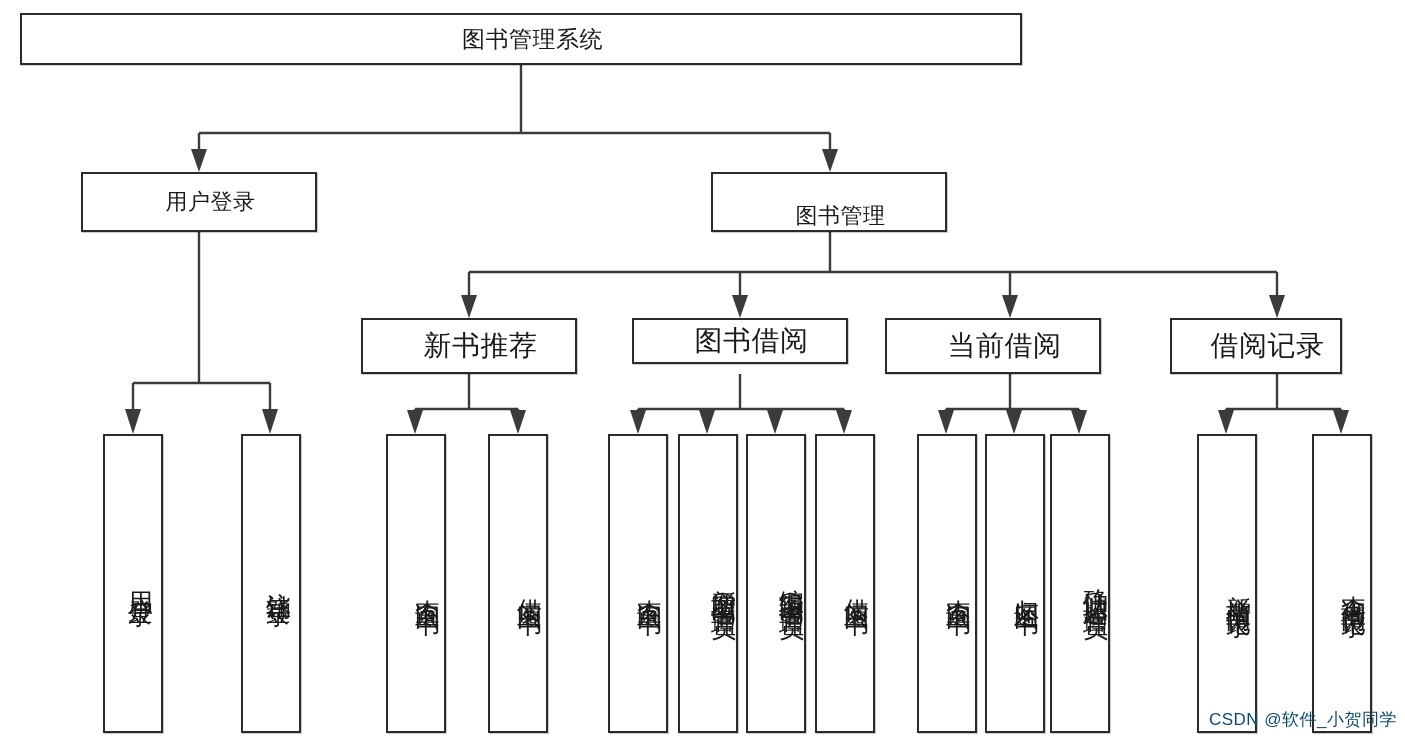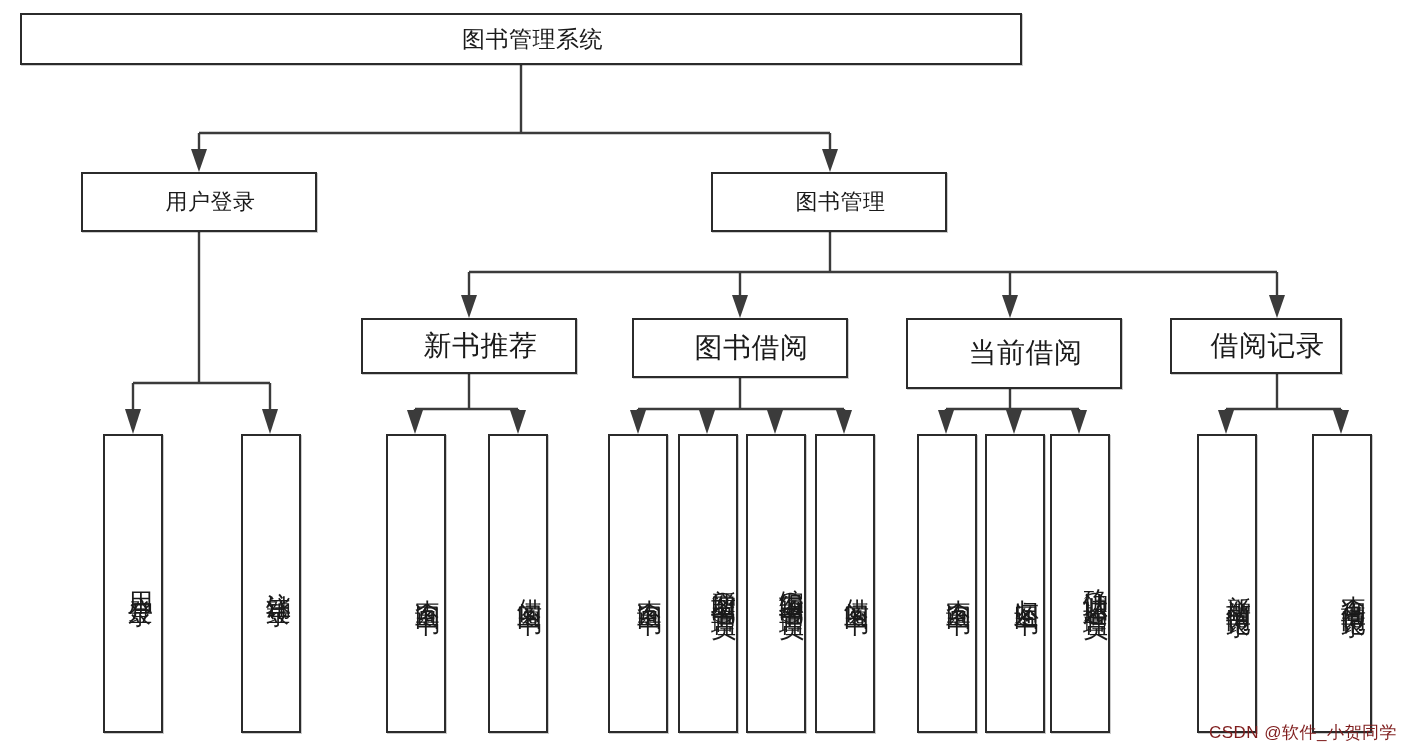--- a/index.html
+++ b/index.html
@@ -74,23 +74,23 @@
   #wires path, #wires line {
     stroke: #3b3b3b;
     stroke-width: 2.4;
     fill: none;
   }
   #wires polygon { fill: #3b3b3b; }
 
   .watermark {
     position: absolute;
     right: 8px;
-    bottom: 3px;
+    bottom: 16px;
     font-size: 17px;
-    color: #7f1d1d;
+    color: #0c4a6e;
     letter-spacing: 0.5px;
     white-space: nowrap;
     user-select: none;
   }
 </style>
 </head>
 <body>
 
 <div id="canvas">
 
@@ -156,31 +156,31 @@
     <polygon points="1341,434 1333,410 1349,410"></polygon>
   </svg>
 
   <div class="node root" style="left:20px; top:13px; width:1002px; height:52px;">
     <span class="node-label">图书管理系统</span>
   </div>
 
   <div class="node l2" style="left:81px; top:172px; width:236px; height:60px;">
     <span class="node-label">用户登录</span>
   </div>
-  <div class="node l2" style="left:711px; top:172px; width:236px; height:60px;">
+  <div class="node l2" style="left:711px; top:172px; width:236px; height:60px;align-items:flex-end;">
     <span class="node-label">图书管理</span>
   </div>
 
   <div class="node l3" style="left:361px; top:318px; width:216px; height:56px;">
     <span class="node-label">新书推荐</span>
   </div>
-  <div class="node l3" style="left:632px; top:318px; width:216px; height:60px;">
+  <div class="node l3" style="left:632px; top:318px; width:216px; height:46px;">
     <span class="node-label">图书借阅</span>
   </div>
-  <div class="node l3" style="left:906px; top:318px; width:216px; height:71px;">
+  <div class="node l3" style="left:885px; top:318px; width:216px; height:56px;">
     <span class="node-label">当前借阅</span>
   </div>
   <div class="node l3" style="left:1170px; top:318px; width:172px; height:56px;">
     <span class="node-label">借阅记录</span>
   </div>
 
   <div class="node leaf bottom-align" style="left:103px; top:434px; width:60px; height:299px;">
     <span class="node-label">用户登录</span>
   </div>
   <div class="node leaf bottom-align" style="left:241px; top:434px; width:60px; height:299px;">

